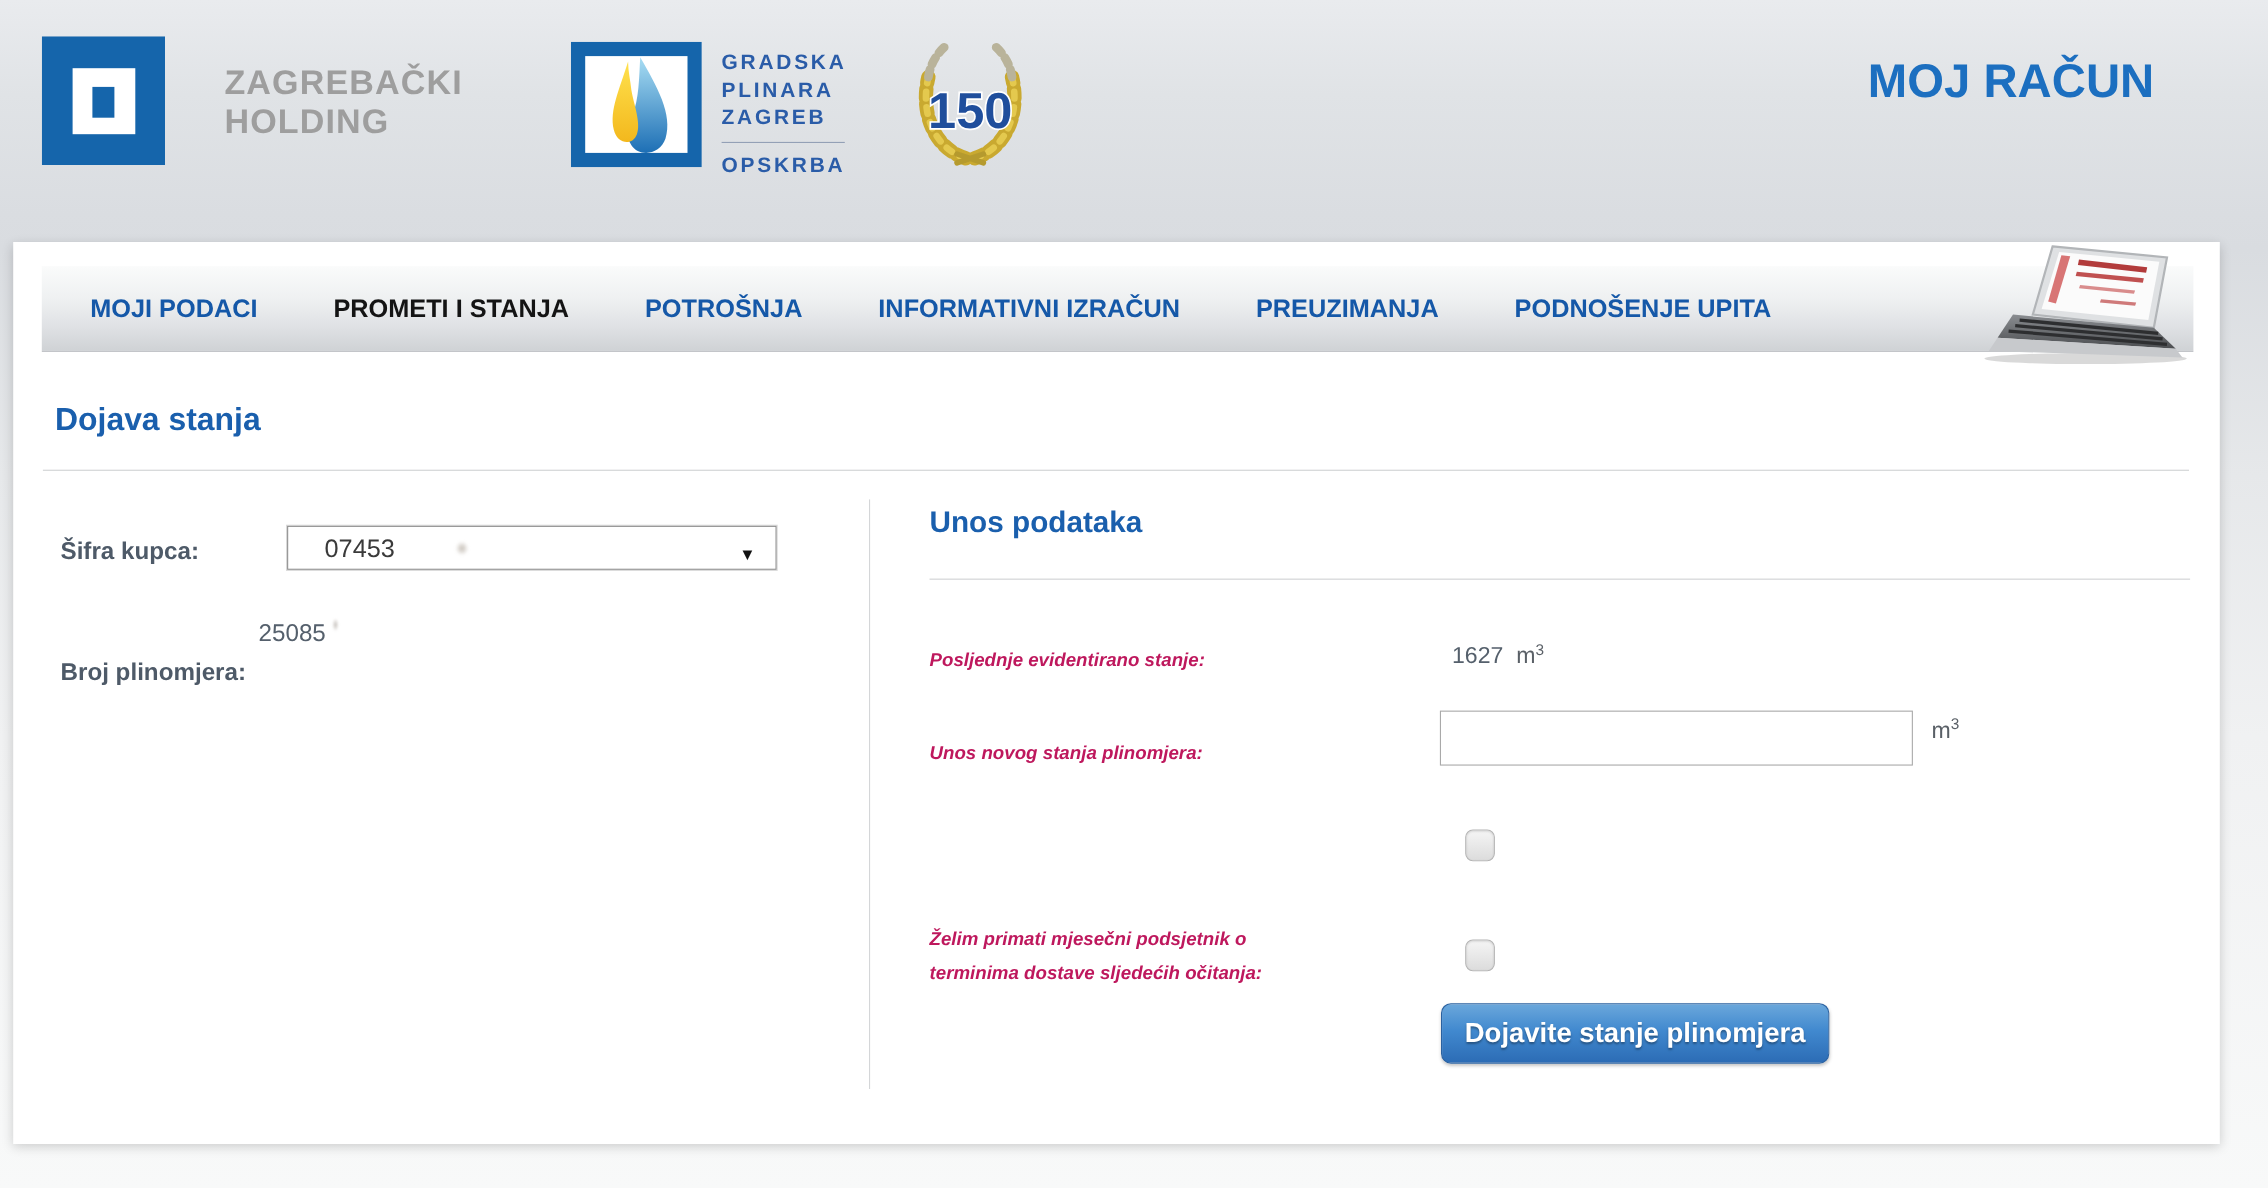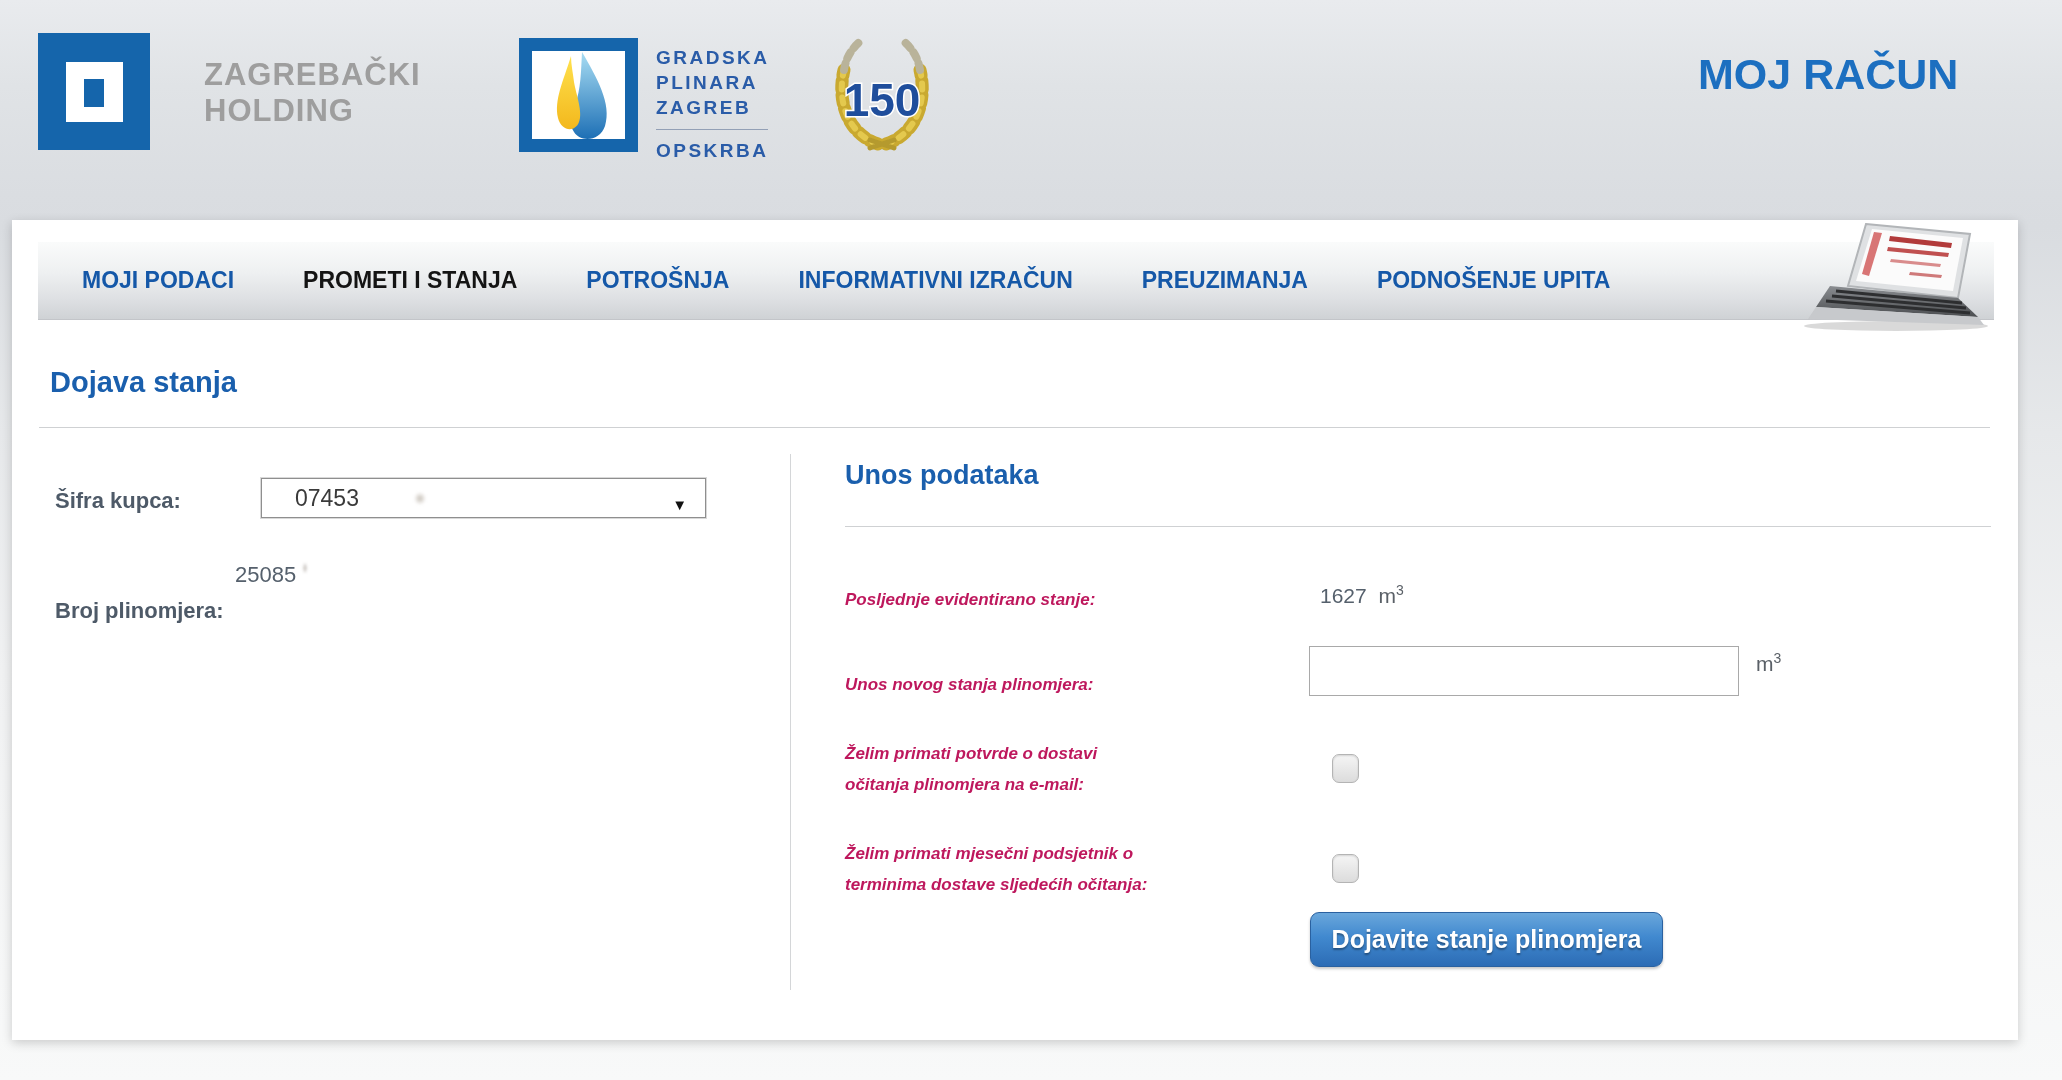--- a/index.html
+++ b/index.html
@@ -210,24 +210,20 @@
     <span>1627</span>
     <span class="unit">&nbsp;<span>m</span><sup>3</sup></span>
   </div>
 
   <div class="flabel2" style="left:833px; top:449px;">Unos novog stanja plinomjera:</div>
   <input class="text-input" type="text" value="" style="">
   <div class="fvalue unit" style="left:1744px; top:430px; font-size:21px;">
     <span>m</span><sup>3</sup>
   </div>
 
-  <div class="flabel2" style="left:833px; top:518px;">
-    <span>Želim primati potvrde o dostavi</span><br>
-    <span>očitanja plinomjera na e-mail:</span>
-  </div>
   <div class="checkbox" style="left:1320px; top:534px;"></div>
 
   <div class="flabel2" style="left:833px; top:618px;">
     <span>Želim primati mjesečni podsjetnik o</span><br>
     <span>terminima dostave sljedećih očitanja:</span>
   </div>
   <div class="checkbox" style="left:1320px; top:634px;"></div>
 
   <div class="submit-btn">Dojavite stanje plinomjera</div>
 </div>

